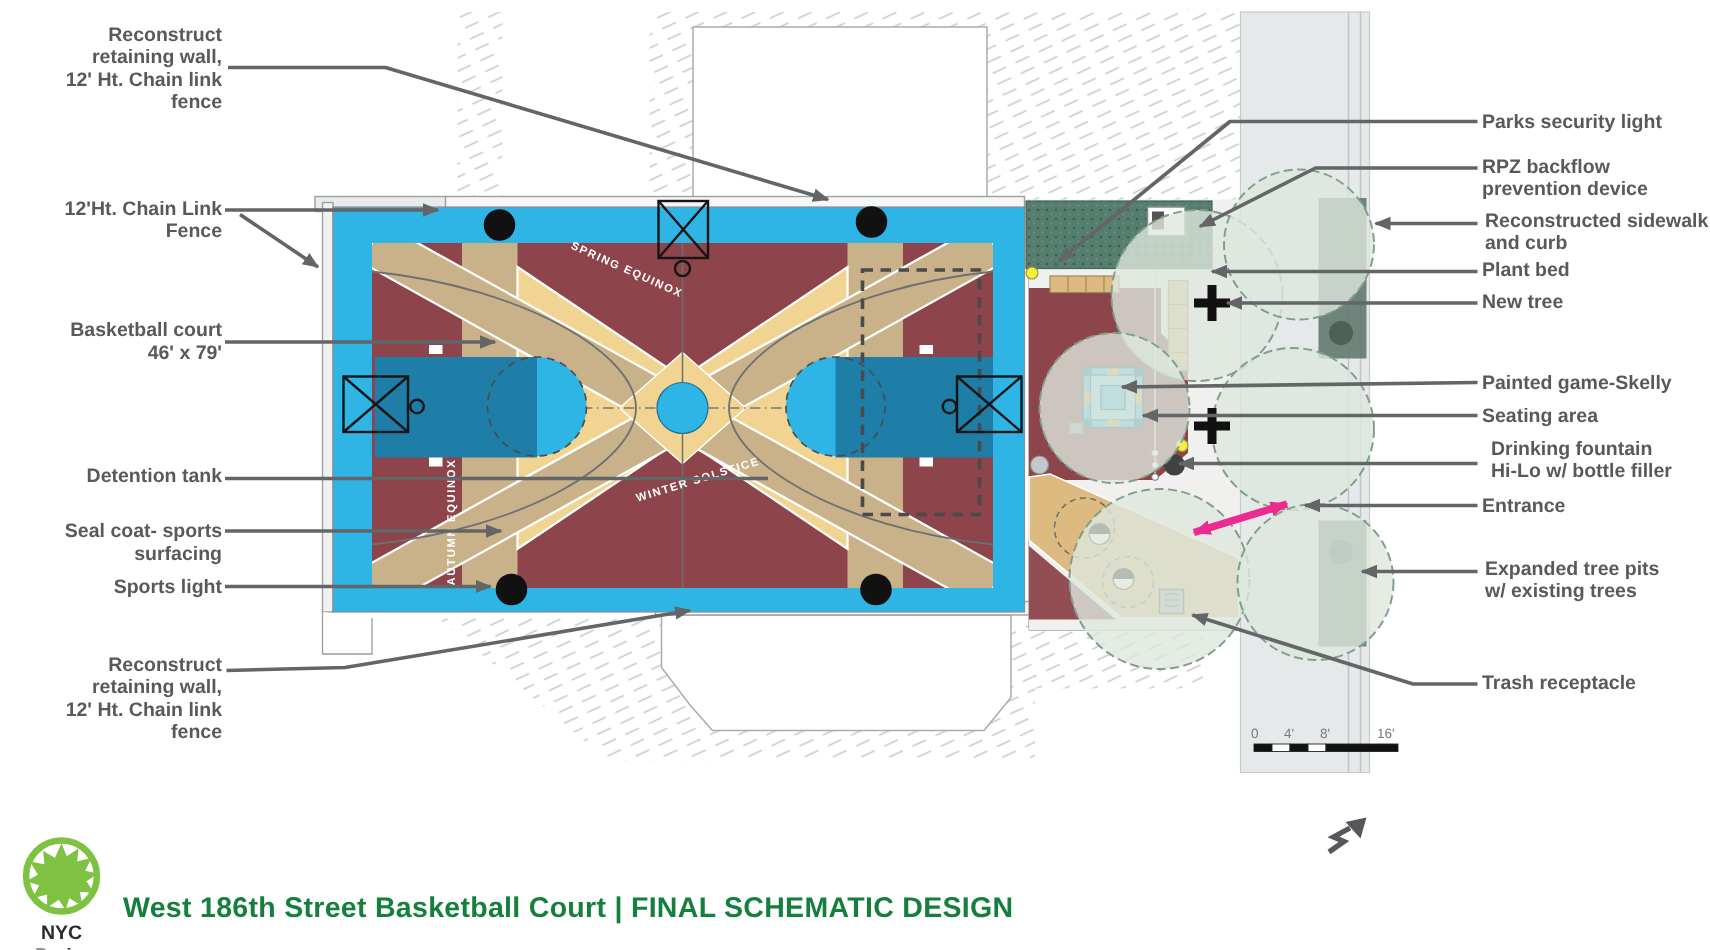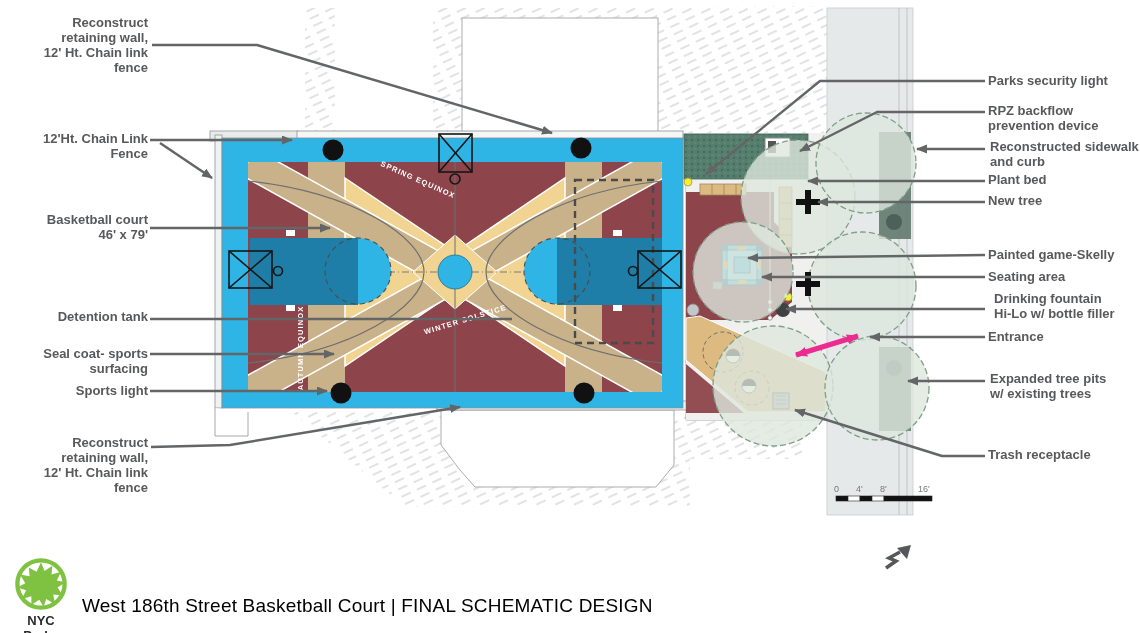--- a/index.html
+++ b/index.html
@@ -2,21 +2,21 @@
 <html><head>
 <meta charset="utf-8">
 <style>
   html,body{margin:0;padding:0}
   body{width:1140px;height:633px;background:#ffffff;font-family:"Liberation Sans",sans-serif;position:relative;overflow:hidden}
   #stage{position:absolute;inset:0;width:1140px;height:633px}
   #plan-svg{position:absolute;left:0;top:0}
   .callout{position:absolute;font-size:13px;line-height:15px;font-weight:bold;color:#58595b;white-space:pre-line}
   .callout.left{text-align:right;width:160px}
   .callout.right{text-align:left;width:190px}
-  #title-bar{position:absolute;left:82px;top:595px;font-size:19px;font-weight:normal;color:#000000;letter-spacing:.2px}
+  #title-bar{position:absolute;left:82px;top:595px;font-size:19px;font-weight:bold;color:#15803d;letter-spacing:.2px}
   #logo{position:absolute;left:8px;top:556px;width:66px;text-align:center}
   #logo-text{font-size:13px;font-weight:bold;color:#2b2b2b;margin-top:-3px}
 </style>
 </head>
 <body>
 
 <div id="stage">
 
 <svg id="plan-svg" width="1140" height="633" viewBox="0 0 1140 633">
   <defs>

